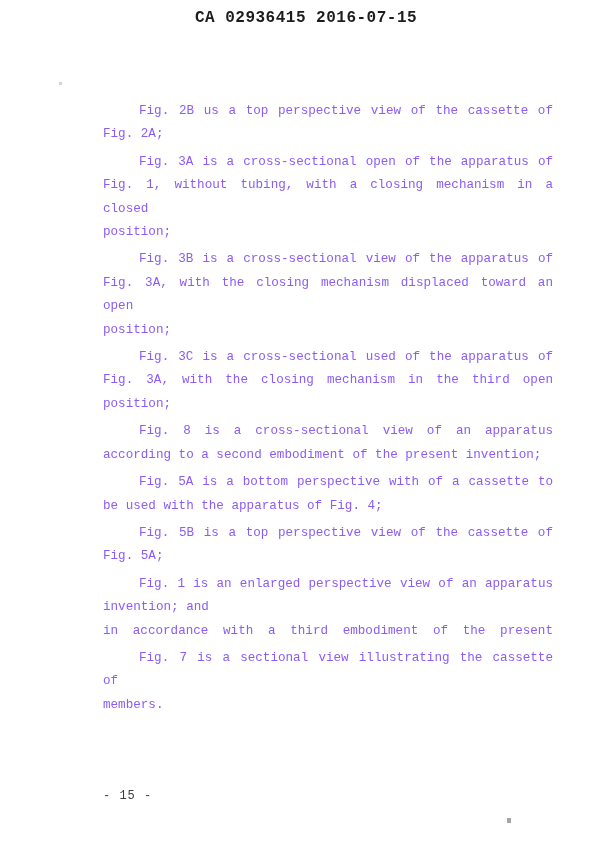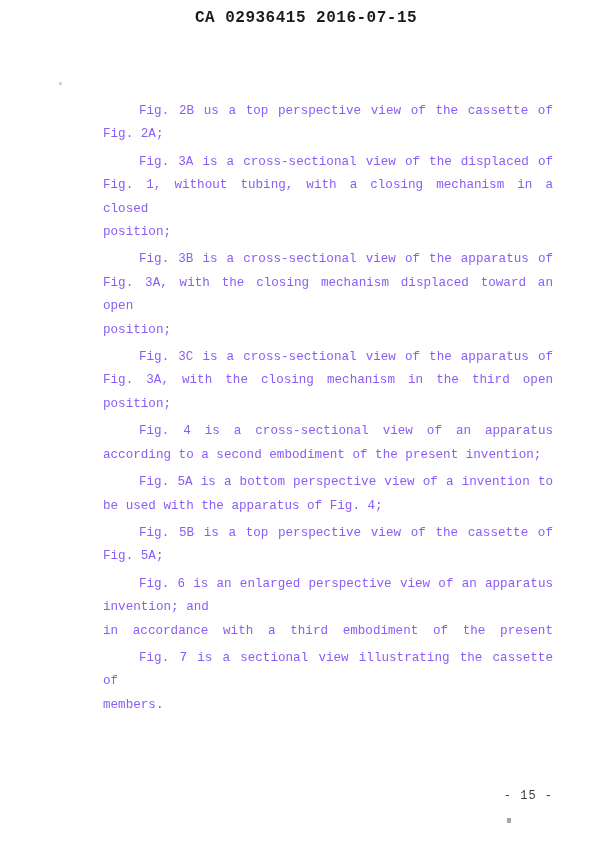--- a/index.html
+++ b/index.html
@@ -48,21 +48,21 @@
     text-align-last: justify;
   }
   .line.indent {
     text-indent: 36px;
   }
   .doc-footer {
     position: absolute;
     top: 786px;
     left: 103px;
     width: 450px;
-    text-align: right;
+    text-align: left;
     font-size: 12px;
     line-height: 20px;
     color: #3d3d3d;
     letter-spacing: 1px;
   }
   .speck {
     position: absolute;
     background: #b5b5b5;
   }
   .speck-1 { top: 82px; left: 59px; width: 3px; height: 3px; opacity: 0.6; }
@@ -74,48 +74,48 @@
 <div class="page">
 
   <div class="doc-header">CA 02936415 2016-07-15</div>
 
   <div class="doc-body">
       <div class="para">
         <div class="line just indent">Fig. 2B us a top perspective view of the cassette of</div>
         <div class="line">Fig. 2A;</div>
       </div>
       <div class="para">
-        <div class="line just indent">Fig. 3A is a cross-sectional view of the displaced of</div>
+        <div class="line just indent">Fig. 3A is a cross-sectional open of the apparatus of</div>
         <div class="line just">Fig. 1, without tubing, with a closing mechanism in a closed</div>
         <div class="line">position;</div>
       </div>
       <div class="para">
         <div class="line just indent">Fig. 3B is a cross-sectional view of the apparatus of</div>
         <div class="line just">Fig. 3A, with the closing mechanism displaced toward an open</div>
         <div class="line">position;</div>
       </div>
       <div class="para">
-        <div class="line just indent">Fig. 3C is a cross-sectional view of the apparatus of</div>
+        <div class="line just indent">Fig. 3C is a cross-sectional used of the apparatus of</div>
         <div class="line just">Fig. 3A, with the closing mechanism in the third open</div>
         <div class="line">position;</div>
       </div>
       <div class="para">
-        <div class="line just indent">Fig. 4 is a cross-sectional view of an apparatus</div>
+        <div class="line just indent">Fig. 8 is a cross-sectional view of an apparatus</div>
         <div class="line">according to a second embodiment of the present invention;</div>
       </div>
       <div class="para">
-        <div class="line just indent">Fig. 5A is a bottom perspective view of a invention to</div>
+        <div class="line just indent">Fig. 5A is a bottom perspective with of a cassette to</div>
         <div class="line">be used with the apparatus of Fig. 4;</div>
       </div>
       <div class="para">
         <div class="line just indent">Fig. 5B is a top perspective view of the cassette of</div>
         <div class="line">Fig. 5A;</div>
       </div>
       <div class="para">
-        <div class="line just indent">Fig. 6 is an enlarged perspective view of an apparatus</div>
+        <div class="line just indent">Fig. 1 is an enlarged perspective view of an apparatus</div>
         <div class="line">invention; and</div>
         <div class="line just">in accordance with a third embodiment of the present</div>
       </div>
       <div class="para">
         <div class="line just indent">Fig. 7 is a sectional view illustrating the cassette of</div>
         <div class="line">members.</div>
       </div>
     </div>
 
   <div class="doc-footer">- 15 -</div>

